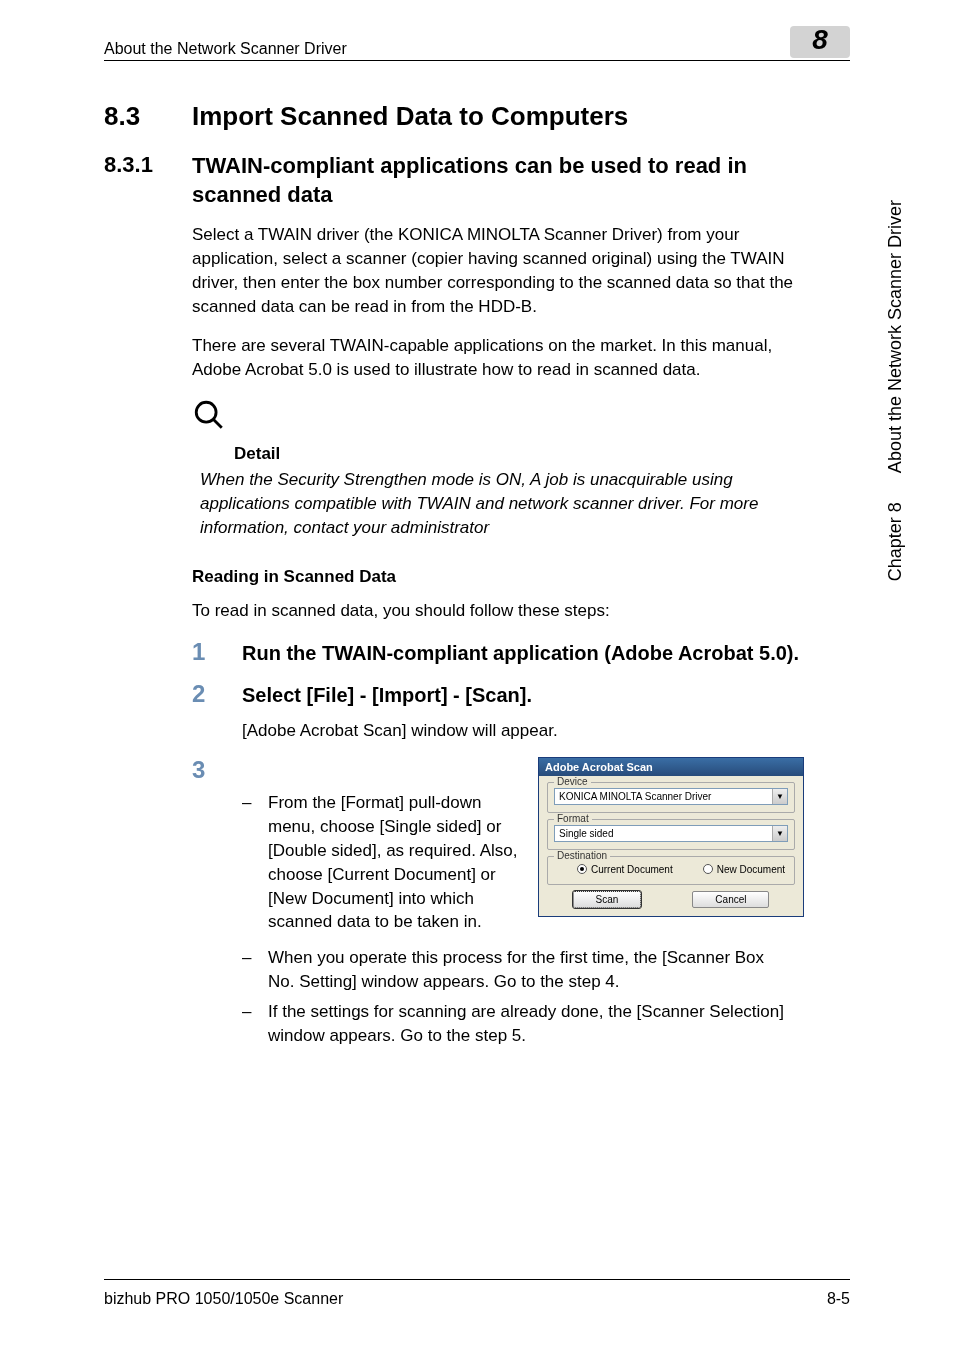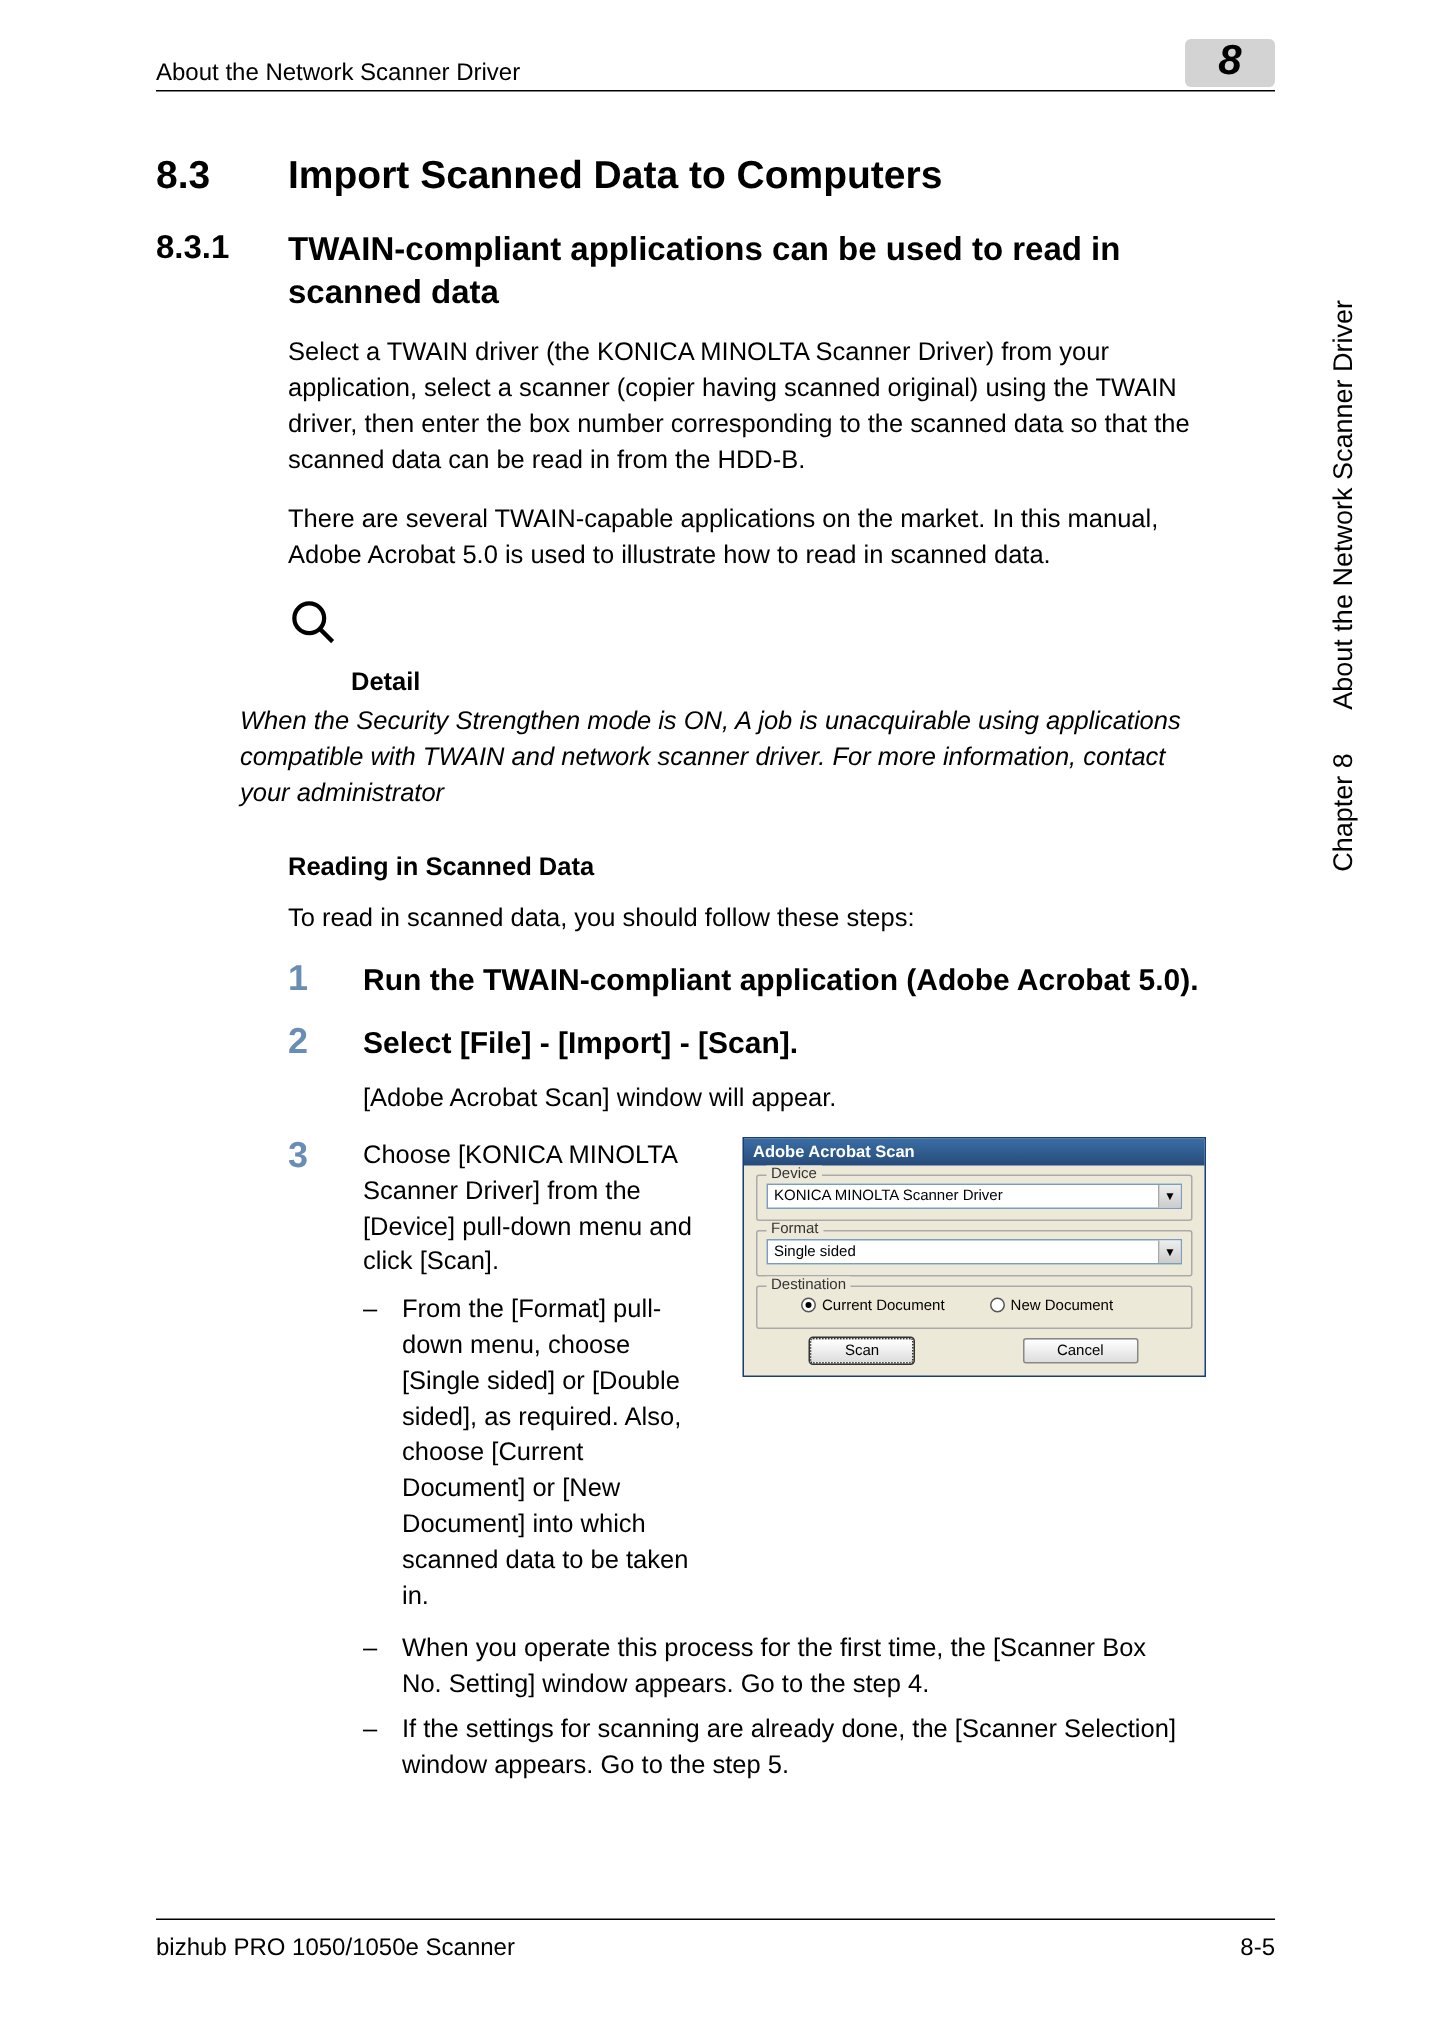--- a/index.html
+++ b/index.html
@@ -23,40 +23,40 @@
     .subsec-row { display: flex; margin-top: 20px; margin-bottom: 14px; }
     .subsec-num { font-size: 22px; font-weight: bold; width: 88px; flex-shrink: 0; }
     .subsec-title { font-size: 22px; font-weight: bold; line-height: 1.3; }
     
     .body-text { margin-left: 88px; font-size: 17px; line-height: 1.4; margin-bottom: 16px; }
     
     .detail-icon { margin-left: 88px; margin-top: 10px; margin-bottom: 8px; }
     .detail-icon svg { width: 34px; height: 34px; }
     
     .detail-heading { margin-left: 130px; font-size: 17px; font-weight: bold; margin-bottom: 4px; }
-    .detail-italic { margin-left: 56px; font-size: 17px; font-style: italic; line-height: 1.4; margin-bottom: 14px; }
+    .detail-italic { margin-left: 96px; font-size: 17px; font-style: italic; line-height: 1.4; margin-bottom: 14px; }
     
     .reading-heading { margin-left: 88px; font-size: 17px; font-weight: bold; margin-top: 28px; margin-bottom: 12px; }
     
     .step-row { display: flex; margin-bottom: 14px; margin-left: 88px; }
     .step-num { font-size: 24px; font-weight: bold; color: #6a8db3; width: 50px; flex-shrink: 0; line-height: 1.1; }
     .step-body { font-size: 20px; line-height: 1.4; flex: 1; font-weight: bold; }
     .step-sub { margin-left: 138px; font-size: 17px; line-height: 1.4; margin-bottom: 14px; margin-top: -4px; }
     
     .step3-wrap { display: flex; align-items: flex-start; margin-left: 88px; margin-bottom: 12px; gap: 20px; }
     .step3-left { flex: 1; }
     .step3-left .step-head { display: flex; }
     .step3-left .step-head .step-num { font-size: 24px; font-weight: bold; color: #6a8db3; width: 50px; flex-shrink: 0; line-height: 1.1; }
     .step3-left .step-head .txt { font-size: 17px; line-height: 1.4; }
     .step3-left .dash-item { display: flex; margin-left: 50px; font-size: 17px; line-height: 1.4; margin-top: 8px; }
     .dash { width: 26px; flex-shrink: 0; }
     
     .dash-item-full { display: flex; margin-left: 138px; font-size: 17px; line-height: 1.4; margin-top: 6px; padding-right: 10px; }
     
-    .scan-window { width: 309px; border: 1px solid #1a3c7a; background: #ece9d8; font-family: Tahoma, Arial, sans-serif; flex-shrink: 0; }
+    .scan-window { width: 266px; border: 1px solid #1a3c7a; background: #ece9d8; font-family: Tahoma, Arial, sans-serif; flex-shrink: 0; }
     .scan-title { background: linear-gradient(#3a6ea5, #274b7a); color: #fff; font-size: 11px; font-weight: bold; padding: 3px 6px; }
     .scan-body { padding: 6px 8px 8px 8px; }
     .fieldset { border: 1px solid #aaa; border-radius: 2px; padding: 5px 6px 7px 6px; margin-bottom: 6px; position: relative; }
     .fieldset .legend { position: absolute; top: -7px; left: 6px; background: #ece9d8; font-size: 10px; padding: 0 3px; color: #333; text-align: center; }
     .dropdown { display: flex; border: 1px solid #7f9db9; background: #fff; height: 17px; align-items: center; }
     .dropdown .val { font-size: 10px; padding: 0 4px; flex: 1; color: #000; }
     .dropdown .arrow { width: 15px; height: 15px; background: linear-gradient(#eee,#ccc); border-left: 1px solid #aaa; display: flex; align-items: center; justify-content: center; font-size: 8px; }
     .radio-row { display: flex; gap: 30px; font-size: 10px; align-items: center; padding: 2px 2px; }
     .radio { width: 10px; height: 10px; border: 1px solid #555; border-radius: 50%; background: #fff; margin-right: 4px; display: inline-flex; align-items: center; justify-content: center; }
     .radio.sel::after { content: ""; width: 4px; height: 4px; background: #000; border-radius: 50%; display: block; }
@@ -118,21 +118,20 @@
   <div class="step-row">
     <div class="step-num">2</div>
     <div class="step-body">Select [File] - [Import] - [Scan].</div>
   </div>
   <p class="step-sub">[Adobe Acrobat Scan] window will appear.</p>
 
   <div class="step3-wrap">
     <div class="step3-left">
       <div class="step-head">
         <div class="step-num">3</div>
-        <div class="txt">Choose [KONICA MINOLTA Scanner Driver] from the [Device] pull-down menu and click [Scan].</div>
       </div>
       <div class="dash-item">
         <span class="dash">–</span>
         <span>From the [Format] pull-down menu, choose [Single sided] or [Double sided], as required. Also, choose [Current Document] or [New Document] into which scanned data to be taken in.</span>
       </div>
     </div>
 
     <div class="scan-window">
       <div class="scan-title">Adobe Acrobat Scan</div>
       <div class="scan-body">

